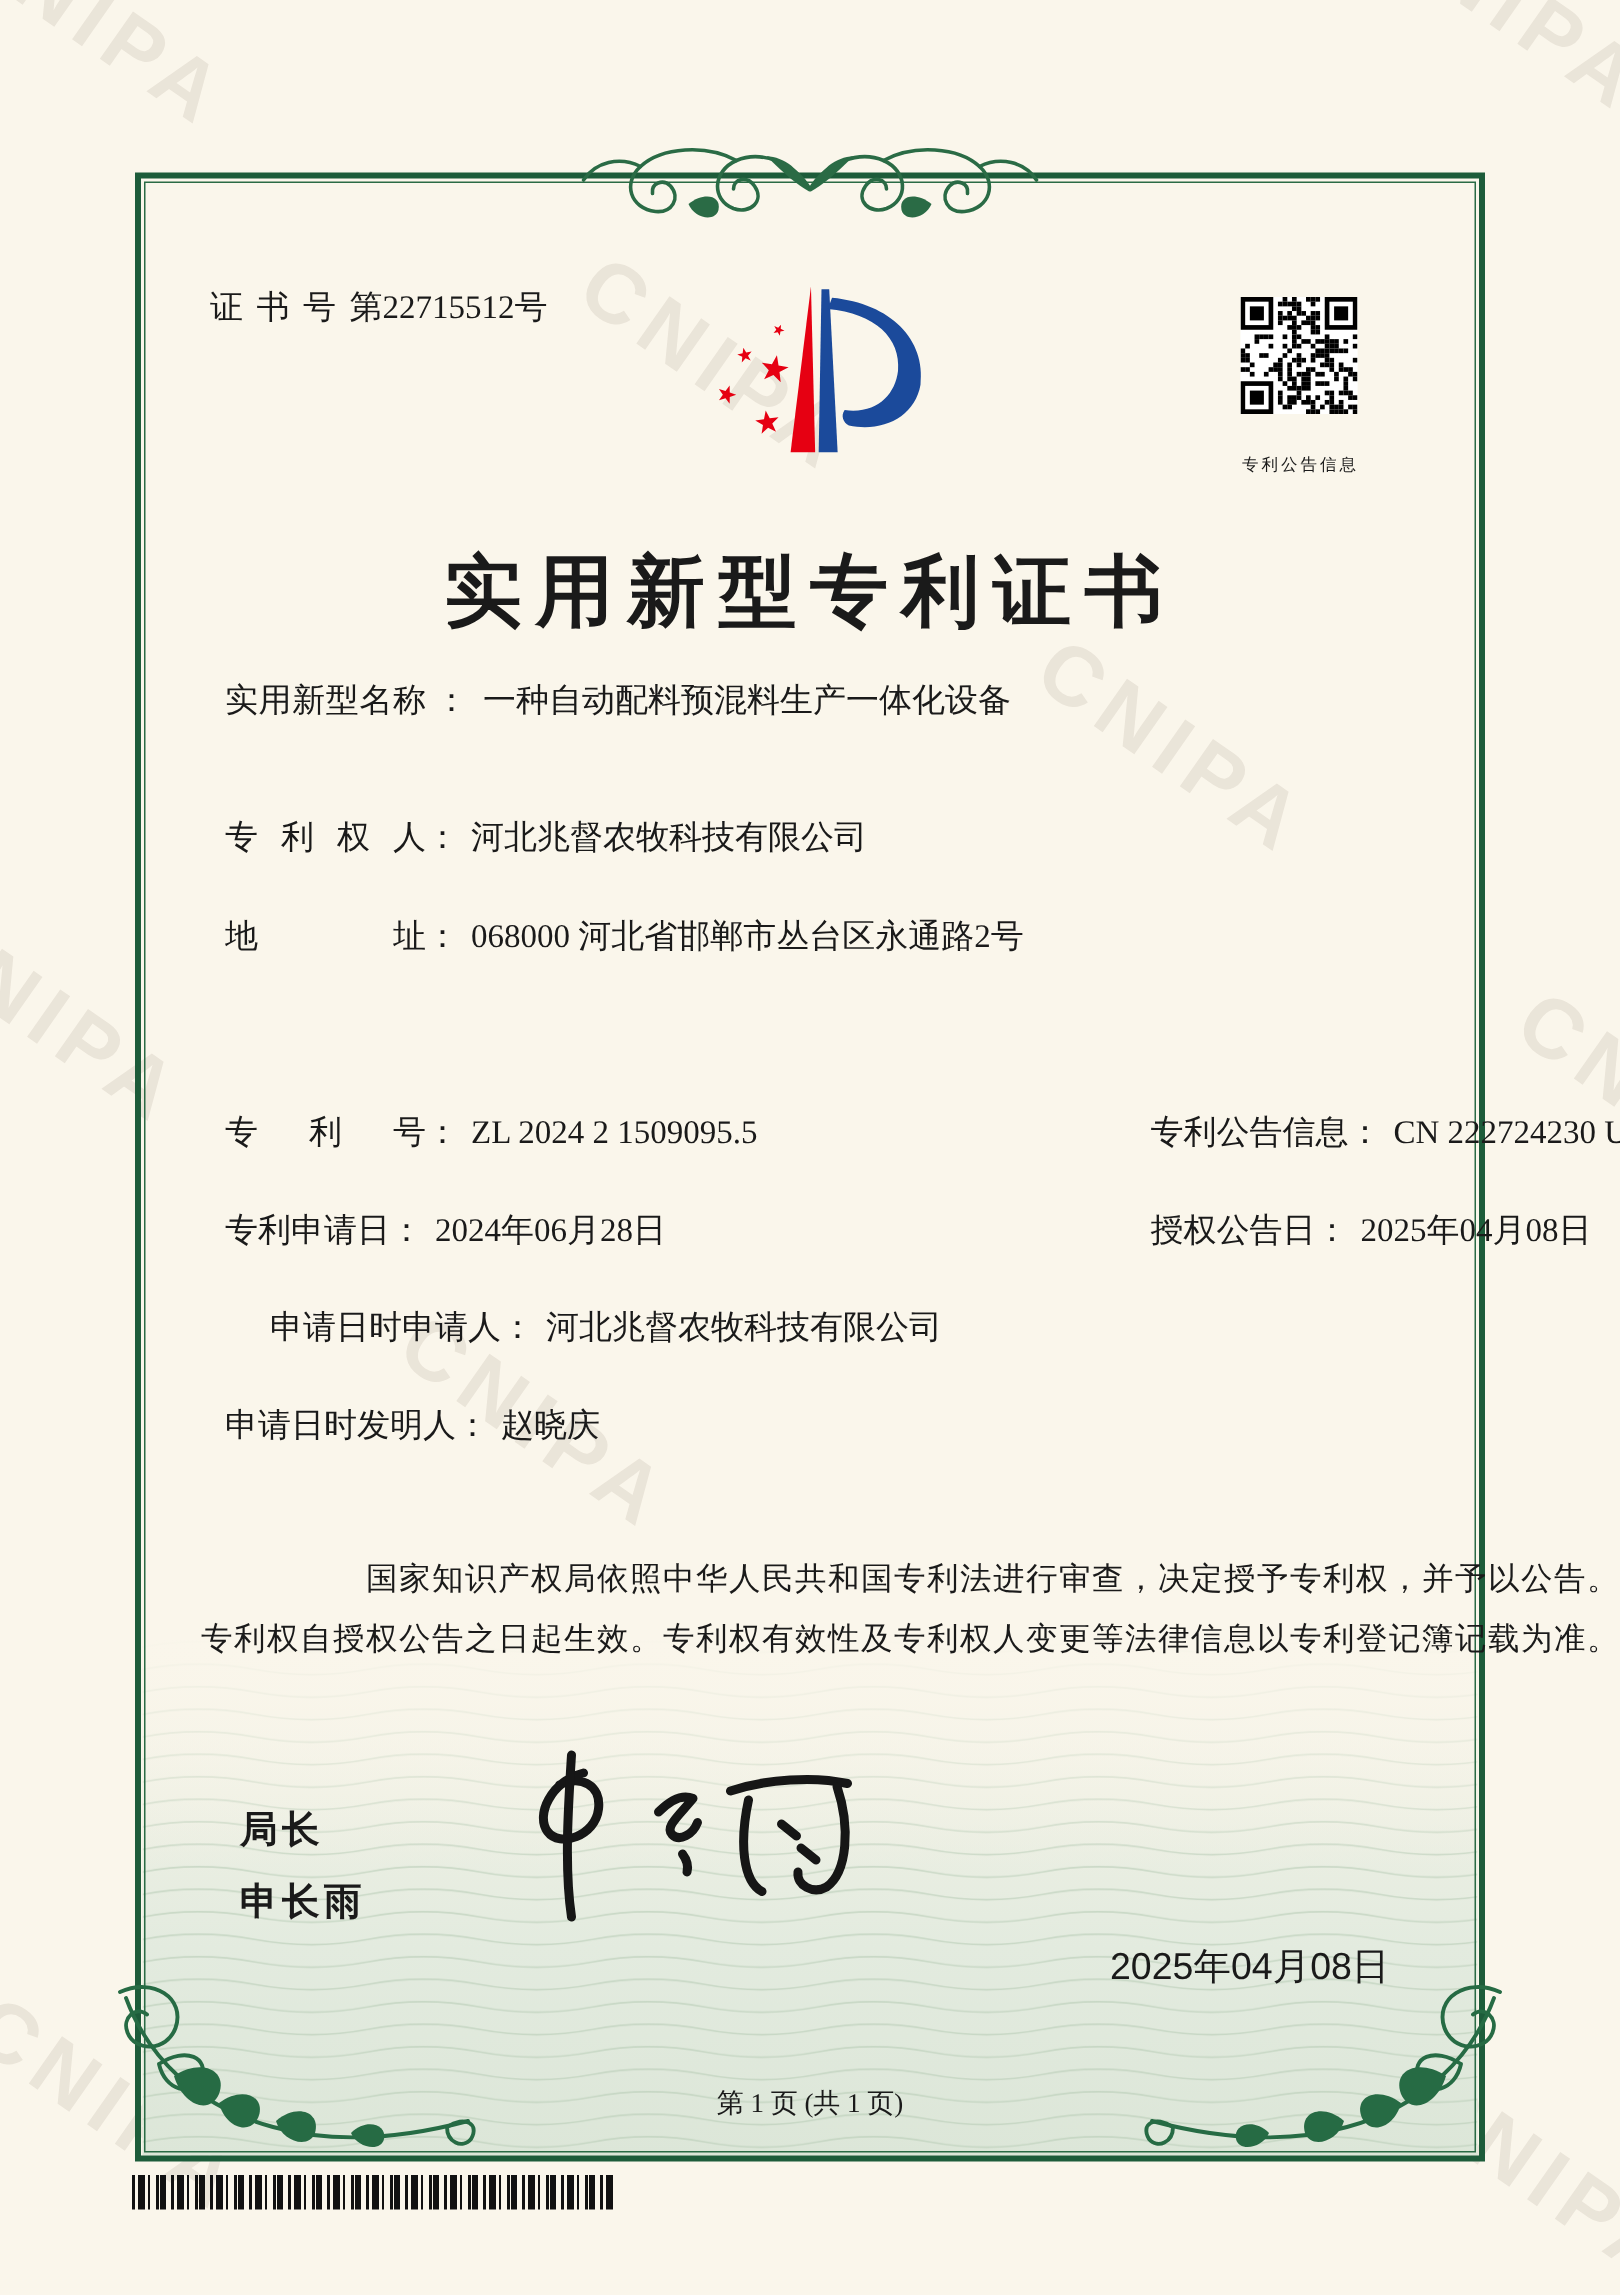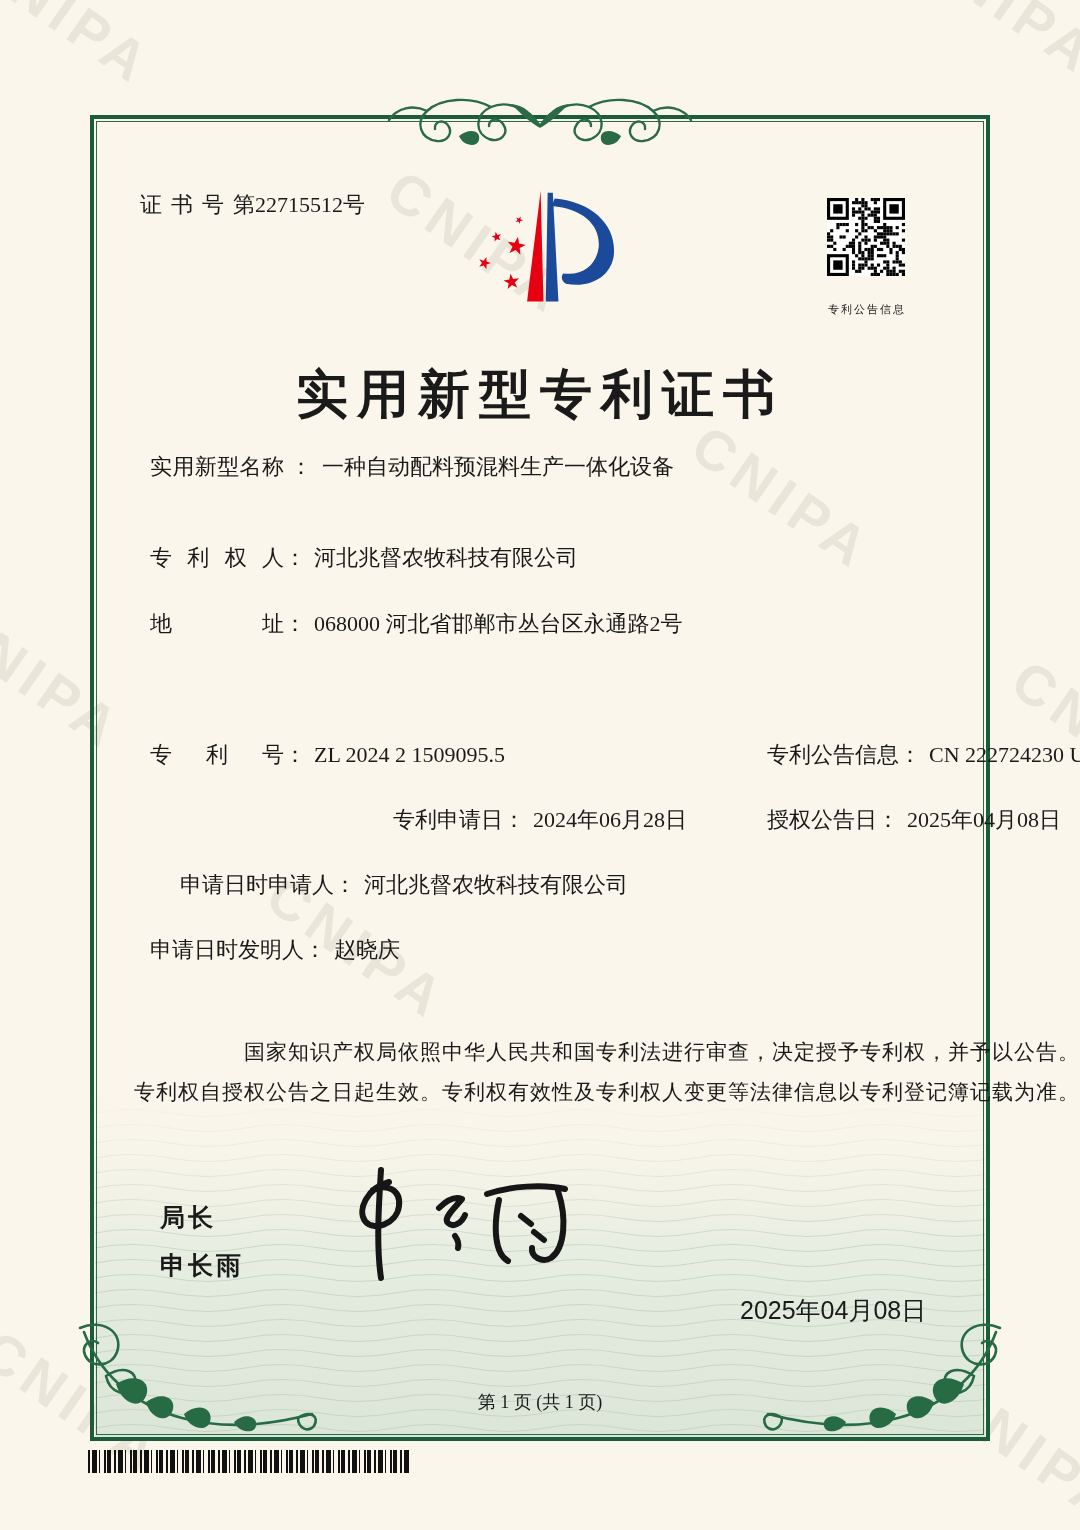--- a/index.html
+++ b/index.html
@@ -57,21 +57,21 @@
   .sp-colon{margin:0 10px 0 6px;}
   .col2{position:absolute; left:617px; top:0;}
   
   .statement{
     position:absolute; left:0; top:1032px; width:100%; text-align:right;
     font-size:21px; line-height:40px; z-index:5; letter-spacing:1px;
   }
   
   .commissioner{
     position:absolute; left:160px; top:1196px; z-index:5;
-    font-family:Liberation Mono, monospace;
+    font-family:Liberation Sans, sans-serif;
     font-weight:bold; font-size:25px; letter-spacing:3px; line-height:48px;
   }
   .signature{position:absolute; left:315px; top:1160px; z-index:5;}
   .issue-date{
     position:absolute; left:740px; top:1294px; z-index:5;
     font-family:"Liberation Sans","DejaVu Sans",sans-serif; font-size:25px;
   }
   .page-footer{
     position:absolute; left:0; top:1390px; width:100%; text-align:center;
     font-size:18px; z-index:5;
@@ -412,21 +412,21 @@
 
   <div class="row" style="top:740px; width:780px;">
     <span>
       <span class="jlabel">专利号</span><span class="colon">：</span><span>ZL 2024 2 1509095.5</span>
     </span>
     <span class="col2">
       <span>专利公告信息</span><span class="colon">：</span><span>CN 222724230 U</span>
     </span>
   </div>
 
-  <div class="row" style="top:805px; width:780px;text-align:center;">
+  <div class="row" style="top:805px; width:780px;">
     <span>
       <span>专利申请日</span><span class="colon">：</span><span>2024年06月28日</span>
     </span>
     <span class="col2">
       <span>授权公告日</span><span class="colon">：</span><span>2025年04月08日</span>
     </span>
   </div>
 
   <div class="row" style="top:870px;margin-left:30px;">
     <span>申请日时申请人</span><span class="colon">：</span><span>河北兆督农牧科技有限公司</span>

